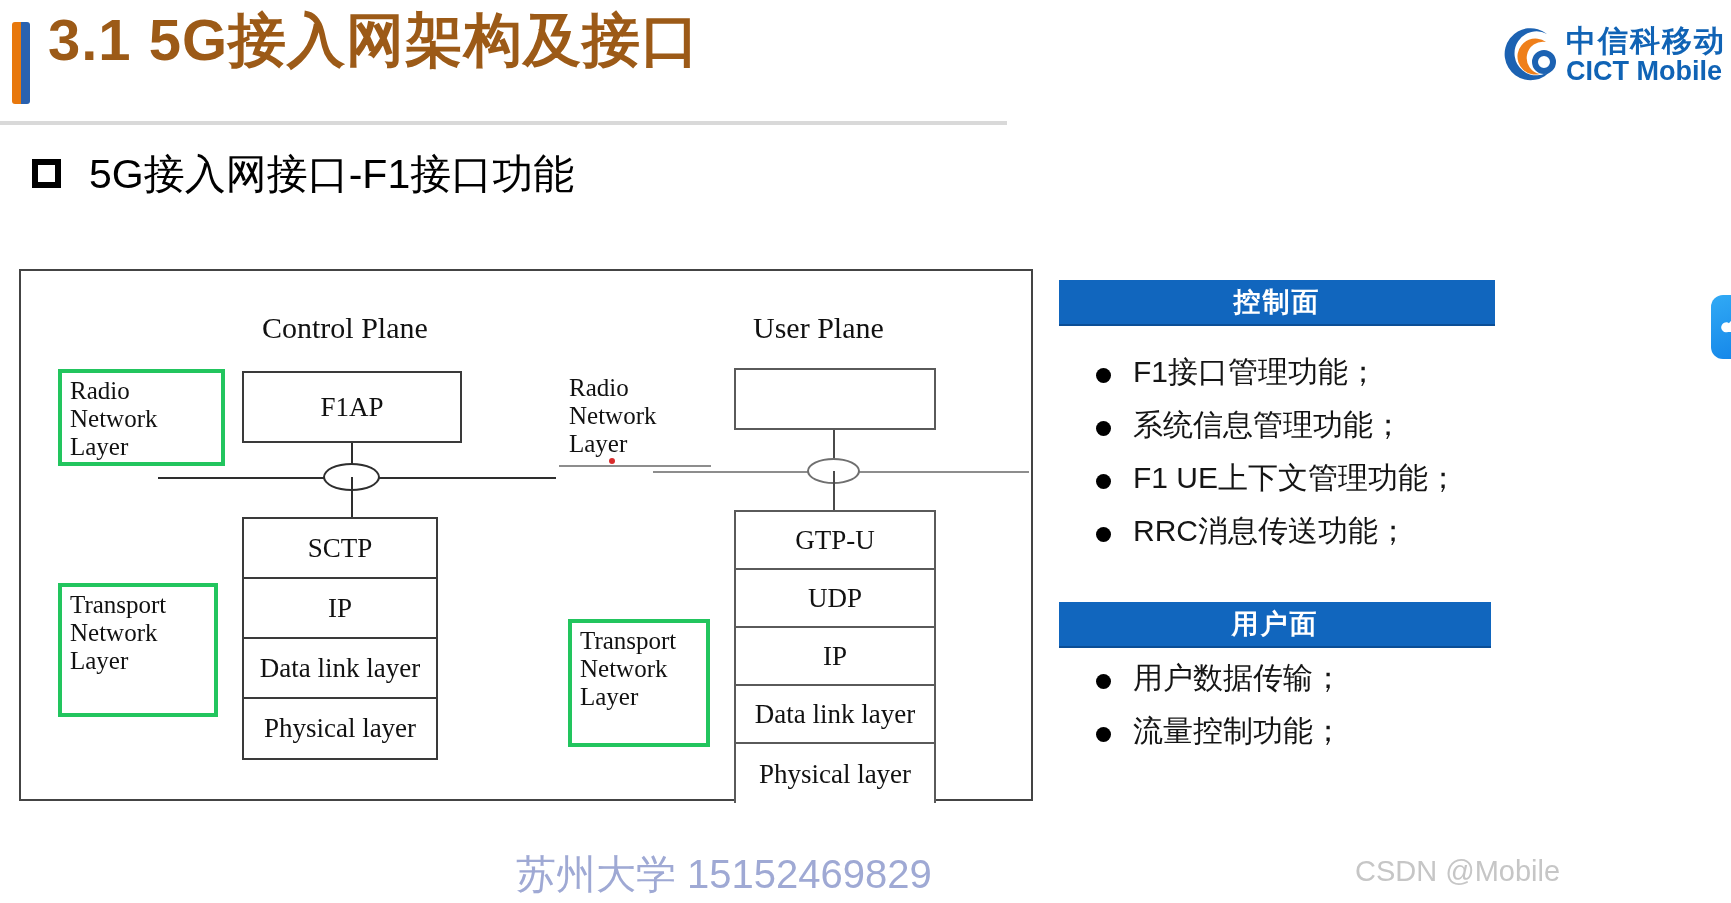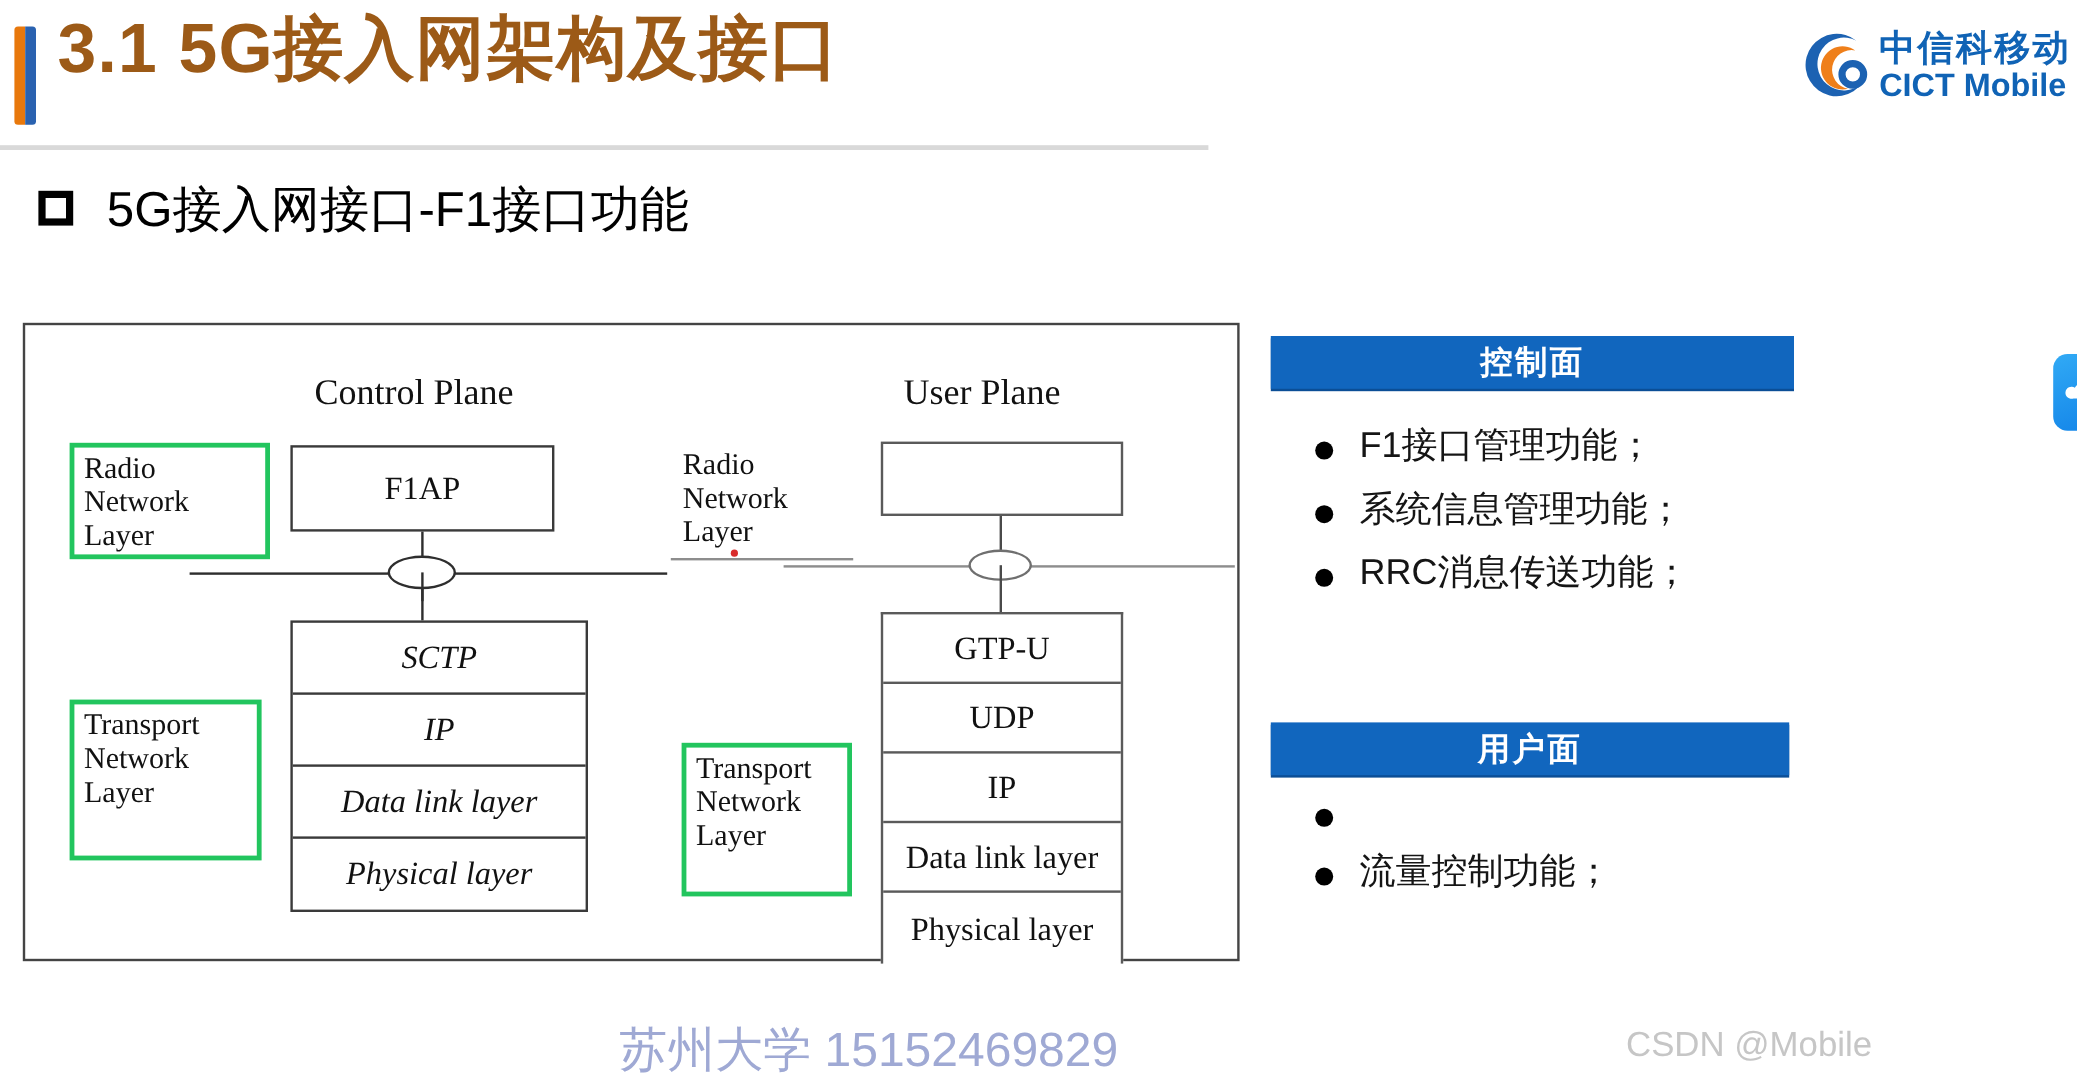--- a/index.html
+++ b/index.html
@@ -192,21 +192,21 @@
     <div class="hline" style="left:137px; top:206px; width:398px;"></div>
     <div class="sap" style="left:302px; top:192px; width:57px; height:28px;"></div>
     <div class="vline" style="left:330px; top:206px; height:42px;"></div>
 
     <div class="lyr-box" style="left:37px; top:312px; width:160px; height:134px;">
       <div>Transport</div>
       <div>Network</div>
       <div>Layer</div>
     </div>
 
-    <div class="stack" style="left:221px; top:246px; width:248px; height:243px;font-style:italic;">
+    <div class="stack" style="left:221px; top:246px; width:196px; height:243px;">
       <div style="height:60px;">SCTP</div>
       <div style="height:60px;">IP</div>
       <div style="height:60px;">Data link layer</div>
       <div style="height:59px;">Physical layer</div>
     </div>
 
     <div class="lyr-box" style="left:536px; top:95px; width:150px; height:90px; border-color:transparent;">
       <div>Radio</div>
       <div>Network</div>
       <div>Layer</div>
@@ -243,29 +243,34 @@
     <div class="blt">
       <span class="dot"></span>
       <span>F1接口管理功能；</span>
     </div>
     <div class="blt">
       <span class="dot"></span>
       <span>系统信息管理功能；</span>
     </div>
     <div class="blt">
       <span class="dot"></span>
+      <span>F1 UE上下文管理功能；</span>
+    </div>
+    <div class="blt">
+      <span class="dot"></span>
       <span>RRC消息传送功能；</span>
     </div>
   </div>
 
   <div class="panel-head" style="left:1059px; top:586px; width:432px; height:44px;margin-top:16px;">用户面</div>
 
   <div class="bullets" style="left:1096px; top:663px;">
     <div class="blt">
       <span class="dot"></span>
+      <span>用户数据传输；</span>
     </div>
     <div class="blt">
       <span class="dot"></span>
       <span>流量控制功能；</span>
     </div>
   </div>
 
   <div class="float-widget">
     <svg width="26" height="26" viewBox="0 0 26 26" aria-hidden="true">
       <path d="M8 18 A5 5 0 1 1 9 9.2 A6.5 6.5 0 0 1 21 11 A4 4 0 0 1 20.5 18 Z" fill="#ffffff"></path>

